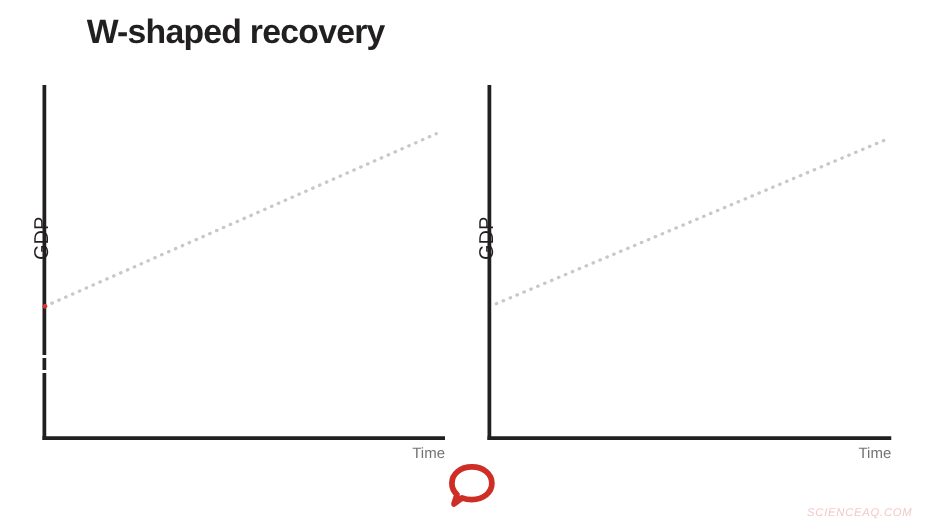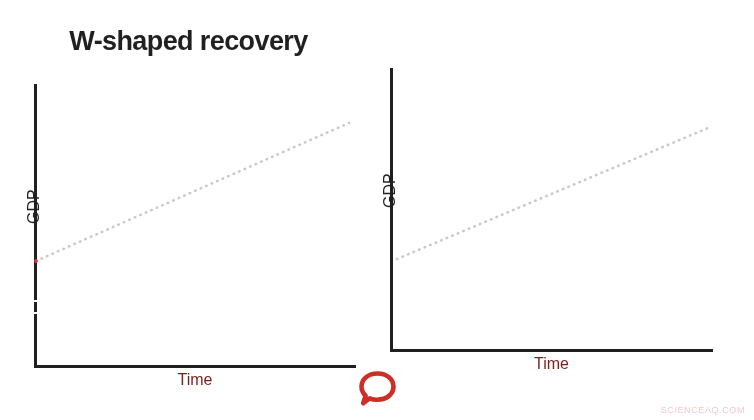--- a/index.html
+++ b/index.html
@@ -19,21 +19,21 @@
   .canvas {
     position: absolute;
     inset: 0;
     width: 754px;
     height: 420px;
   }
 
   
   .panel {
     position: absolute;
-    top: 16px;
+    top: 0;
     width: 377px;
     height: 390px;
   }
   .panel-left  { left: 0;   }
   .panel-right { left: 377px; }
 
   
   .chart-title {
     position: absolute;
     top: 10px;
@@ -90,24 +90,24 @@
     font-weight: normal;
     white-space: nowrap;
     transform-origin: 0 0;
     transform: rotate(-90deg);
   }
   .label-y-left  { left: 25px;  top: 208px; }
   .label-y-right { left: 381px; top: 208px; }
 
   .label-x {
     position: absolute;
-    font-size: 16px;
-    color: #7f1d1d;
+    font-size: 12px;
+    color: #737373;
     white-space: nowrap;
-    text-align: center;
+    text-align: right;
   }
   .label-x-left  { left: 34px;  top: 355px; width: 322px; }
   .label-x-right { left: 390px; top: 355px; width: 323px; }
 
   
   .trend {
     position: absolute;
     left: 0;
     top: 0;
     width: 377px;
@@ -120,27 +120,28 @@
     position: absolute;
     left: 355px;
     top: 369px;
     width: 44px;
     height: 40px;
   }
 
   
   .watermark {
     position: absolute;
-    right: 9px;
+    right: 24px;
     bottom: 5px;
     font-size: 9px;
     letter-spacing: 0.6px;
     color: #f2c8c8;
     font-family: "Liberation Sans", sans-serif;
     white-space: nowrap;
+    font-style: italic;
   }
 </style>
 </head>
 <body>
 
 <div class="canvas">
 
   <div class="panel panel-left">
 
     <div class="chart-title">W-shaped recovery</div>

